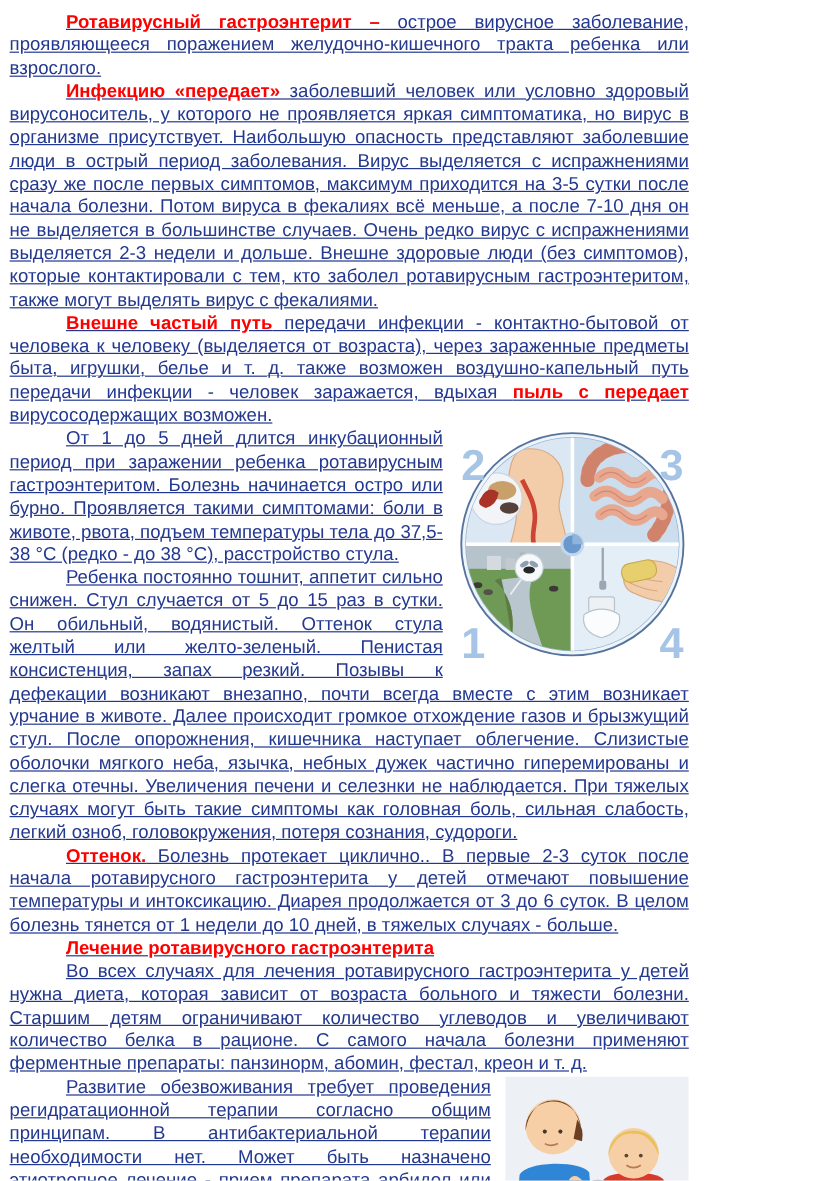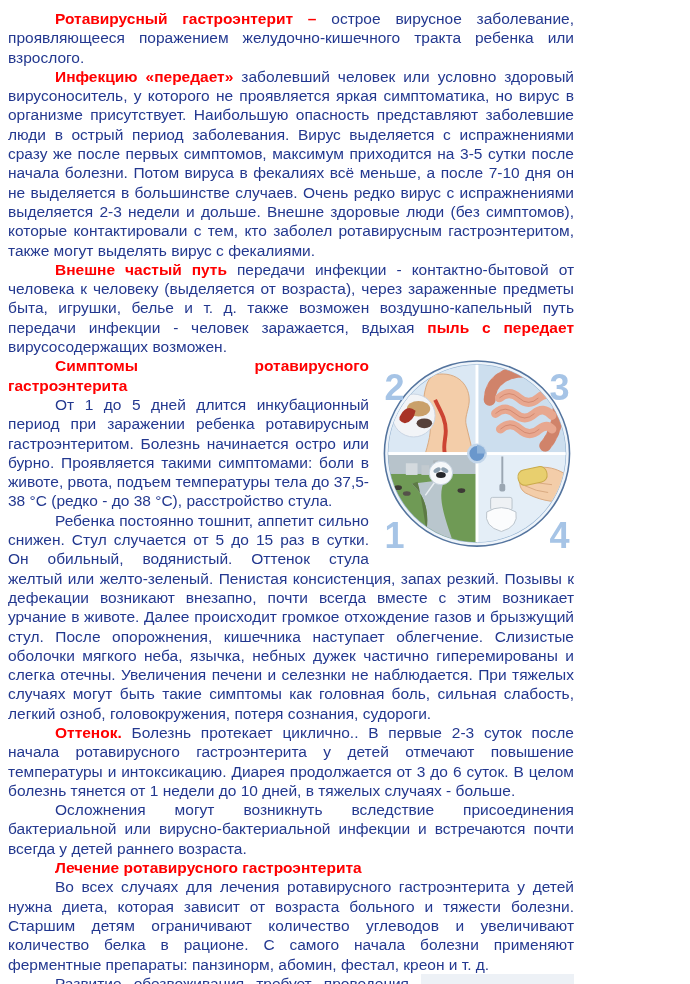--- a/index.html
+++ b/index.html
@@ -11,20 +11,21 @@
   html,body{margin:0;padding:0;background:#ffffff;}
   .page{
     width:582px;height:984px;
     padding:9px 8px 0 8px;
     font-family:"Liberation Sans","DejaVu Sans",sans-serif;
     font-size:15.5px;line-height:19.3px;
     color:var(--text-blue);
     text-align:justify;
     overflow:hidden;
     background:#ffffff;
+    text-decoration:underline;
   }
   .page p{margin:0;text-indent:47px;}
   .lead{color:var(--accent-red);font-weight:bold;}
   .heading{color:var(--accent-red);font-weight:bold;}
   .hl{color:var(--accent-red);font-weight:bold;}
   .float-diagram{float:right;width:196px;height:191px;margin:3px 0 5px 9px;text-indent:0;}
   .float-kids{float:right;width:153px;height:150px;margin:0 0 2px 12px;text-indent:0;}
   .float-diagram svg,.float-kids svg,.float-veg svg{display:block;width:100%;height:100%;}
   .qnum{font-family:"Liberation Sans","DejaVu Sans",sans-serif;font-weight:bold;font-size:37px;fill:var(--corner-number-blue);}
 </style>
@@ -95,29 +96,28 @@
         <rect x="99.5" y="2" width="3" height="192" fill="#ffffff"></rect>
         <rect x="6" y="95.5" width="190" height="3" fill="#ffffff"></rect>
       </g>
       <circle cx="101" cy="97" r="9" fill="#6a97cc" stroke="#c3d6ea" stroke-width="2.5"></circle>
       <path d="M101,88 a9,9 0 0 1 9,9 l-9,0 z" fill="#8fb3da"></path>
       <text class="qnum" x="6" y="42">2</text>
       <text class="qnum" x="196" y="42" text-anchor="end">3</text>
       <text class="qnum" x="6" y="194">1</text>
       <text class="qnum" x="196" y="194" text-anchor="end">4</text>
   </svg>
-      </span><span>Симптомы ротавирусного гастроэнтерита</span></p>
+      </span></p>
 
   <p>От 1 до 5 дней длится инкубационный период при заражении ребенка ротавирусным гастроэнтеритом. Болезнь начинается остро или бурно. Проявляется такими симптомами: боли в животе, рвота, подъем температуры тела до 37,5-38 °С (редко - до 38 °С), расстройство стула.</p>
   <p>Ребенка постоянно тошнит, аппетит сильно снижен. Стул случается от 5 до 15 раз в сутки. Он обильный, водянистый. Оттенок стула желтый или желто-зеленый. Пенистая консистенция, запах резкий. Позывы к дефекации возникают внезапно, почти всегда вместе с этим возникает урчание в животе. Далее происходит громкое отхождение газов и брызжущий стул. После опорожнения, кишечника наступает облегчение. Слизистые оболочки мягкого неба, язычка, небных дужек частично гиперемированы и слегка отечны. Увеличения печени и селезнки не наблюдается. При тяжелых случаях могут быть такие симптомы как головная боль, сильная слабость, легкий озноб, головокружения, потеря сознания, судороги.</p>
 
   <p><b class="lead">Оттенок.</b><span> Болезнь протекает циклично.. В первые 2-3 суток после начала ротавирусного гастроэнтерита у детей отмечают повышение температуры и интоксикацию. Диарея продолжается от 3 до 6 суток. В целом болезнь тянется от 1 недели до 10 дней, в тяжелых случаях - больше.</span></p>
 
 
-  <p>Осложнения могут возникнуть вследствие присоединения бактериальной или вирусно-бактериальной инфекции и встречаются почти всегда у детей раннего возраста.</p>
 
   <p class="heading">Лечение ротавирусного гастроэнтерита</p>
   <p>Во всех случаях для лечения ротавирусного гастроэнтерита у детей нужна диета, которая зависит от возраста больного и тяжести болезни. Старшим детям ограничивают количество углеводов и увеличивают количество белка в рационе. С самого начала болезни применяют ферментные препараты: панзинорм, абомин, фестал, креон и т. д.</p>
 
   <p><span class="float-kids">
         <svg viewBox="0 0 153 150">
       <rect width="153" height="150" fill="#ffffff"></rect>
       <rect width="153" height="118" fill="#dfe6ee" opacity="0.55"></rect>
       <rect x="0" y="118" width="153" height="32" fill="#e9c98e"></rect>
       <g>

